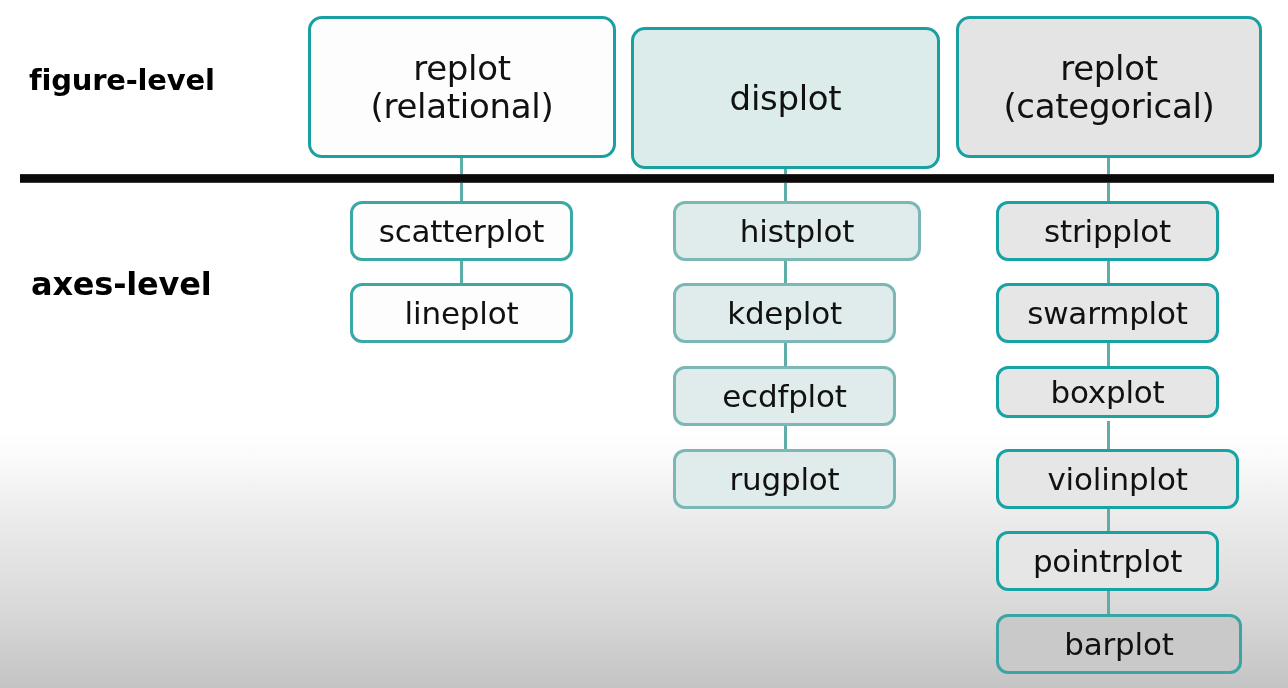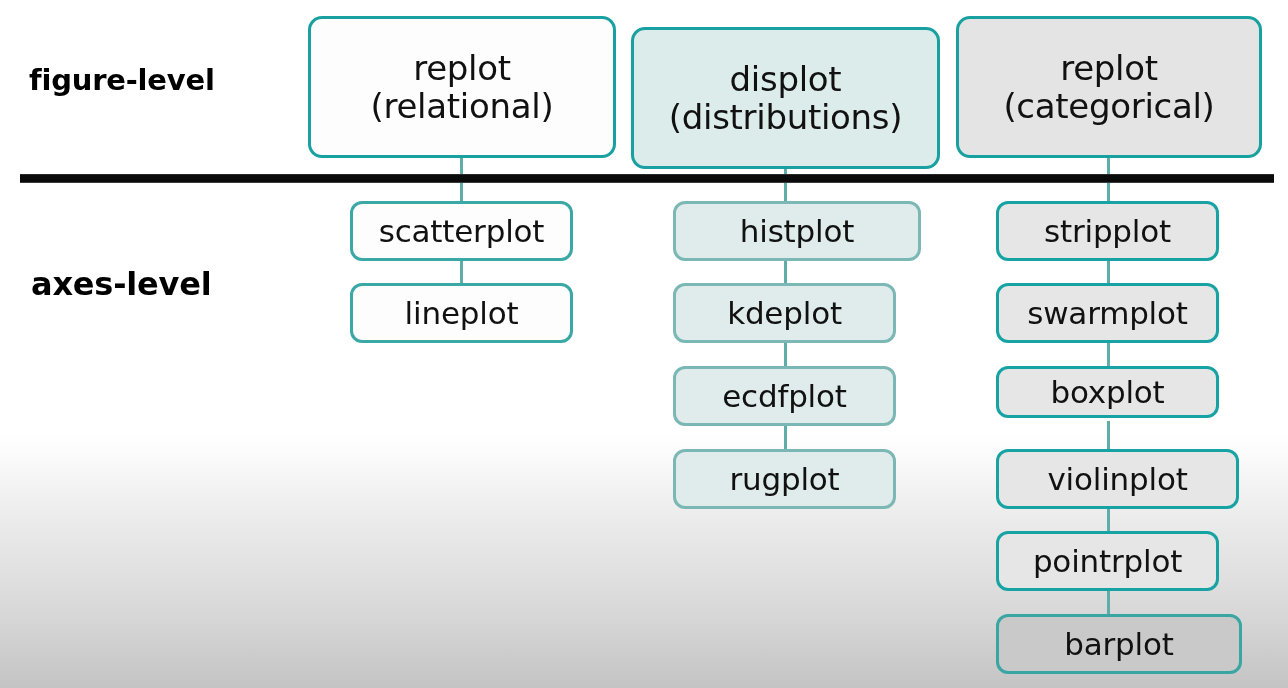--- a/index.html
+++ b/index.html
@@ -140,21 +140,20 @@
   </div>
 
   <div class="connector" style="left:784px; top:158px; height:46px;"></div>
   <div class="connector" style="left:784px; top:255px; height:34px;"></div>
   <div class="connector" style="left:784px; top:338px; height:34px;"></div>
   <div class="connector" style="left:784px; top:421px; height:34px;"></div>
 
   <div class="node fig theme-tealfig" style="left:631px; top:16px; width:309px; height:142px;margin-top:11px;">
     <div class="lines">
       <div>displot</div>
-      <div>(distributions)</div>
     </div>
   </div>
 
   <div class="node axes theme-teal" style="left:673px; top:201px; width:248px; height:60px;">
     <span>histplot</span>
   </div>
 
   <div class="node axes theme-teal" style="left:673px; top:283px; width:223px; height:60px;">
     <span>kdeplot</span>
   </div>

